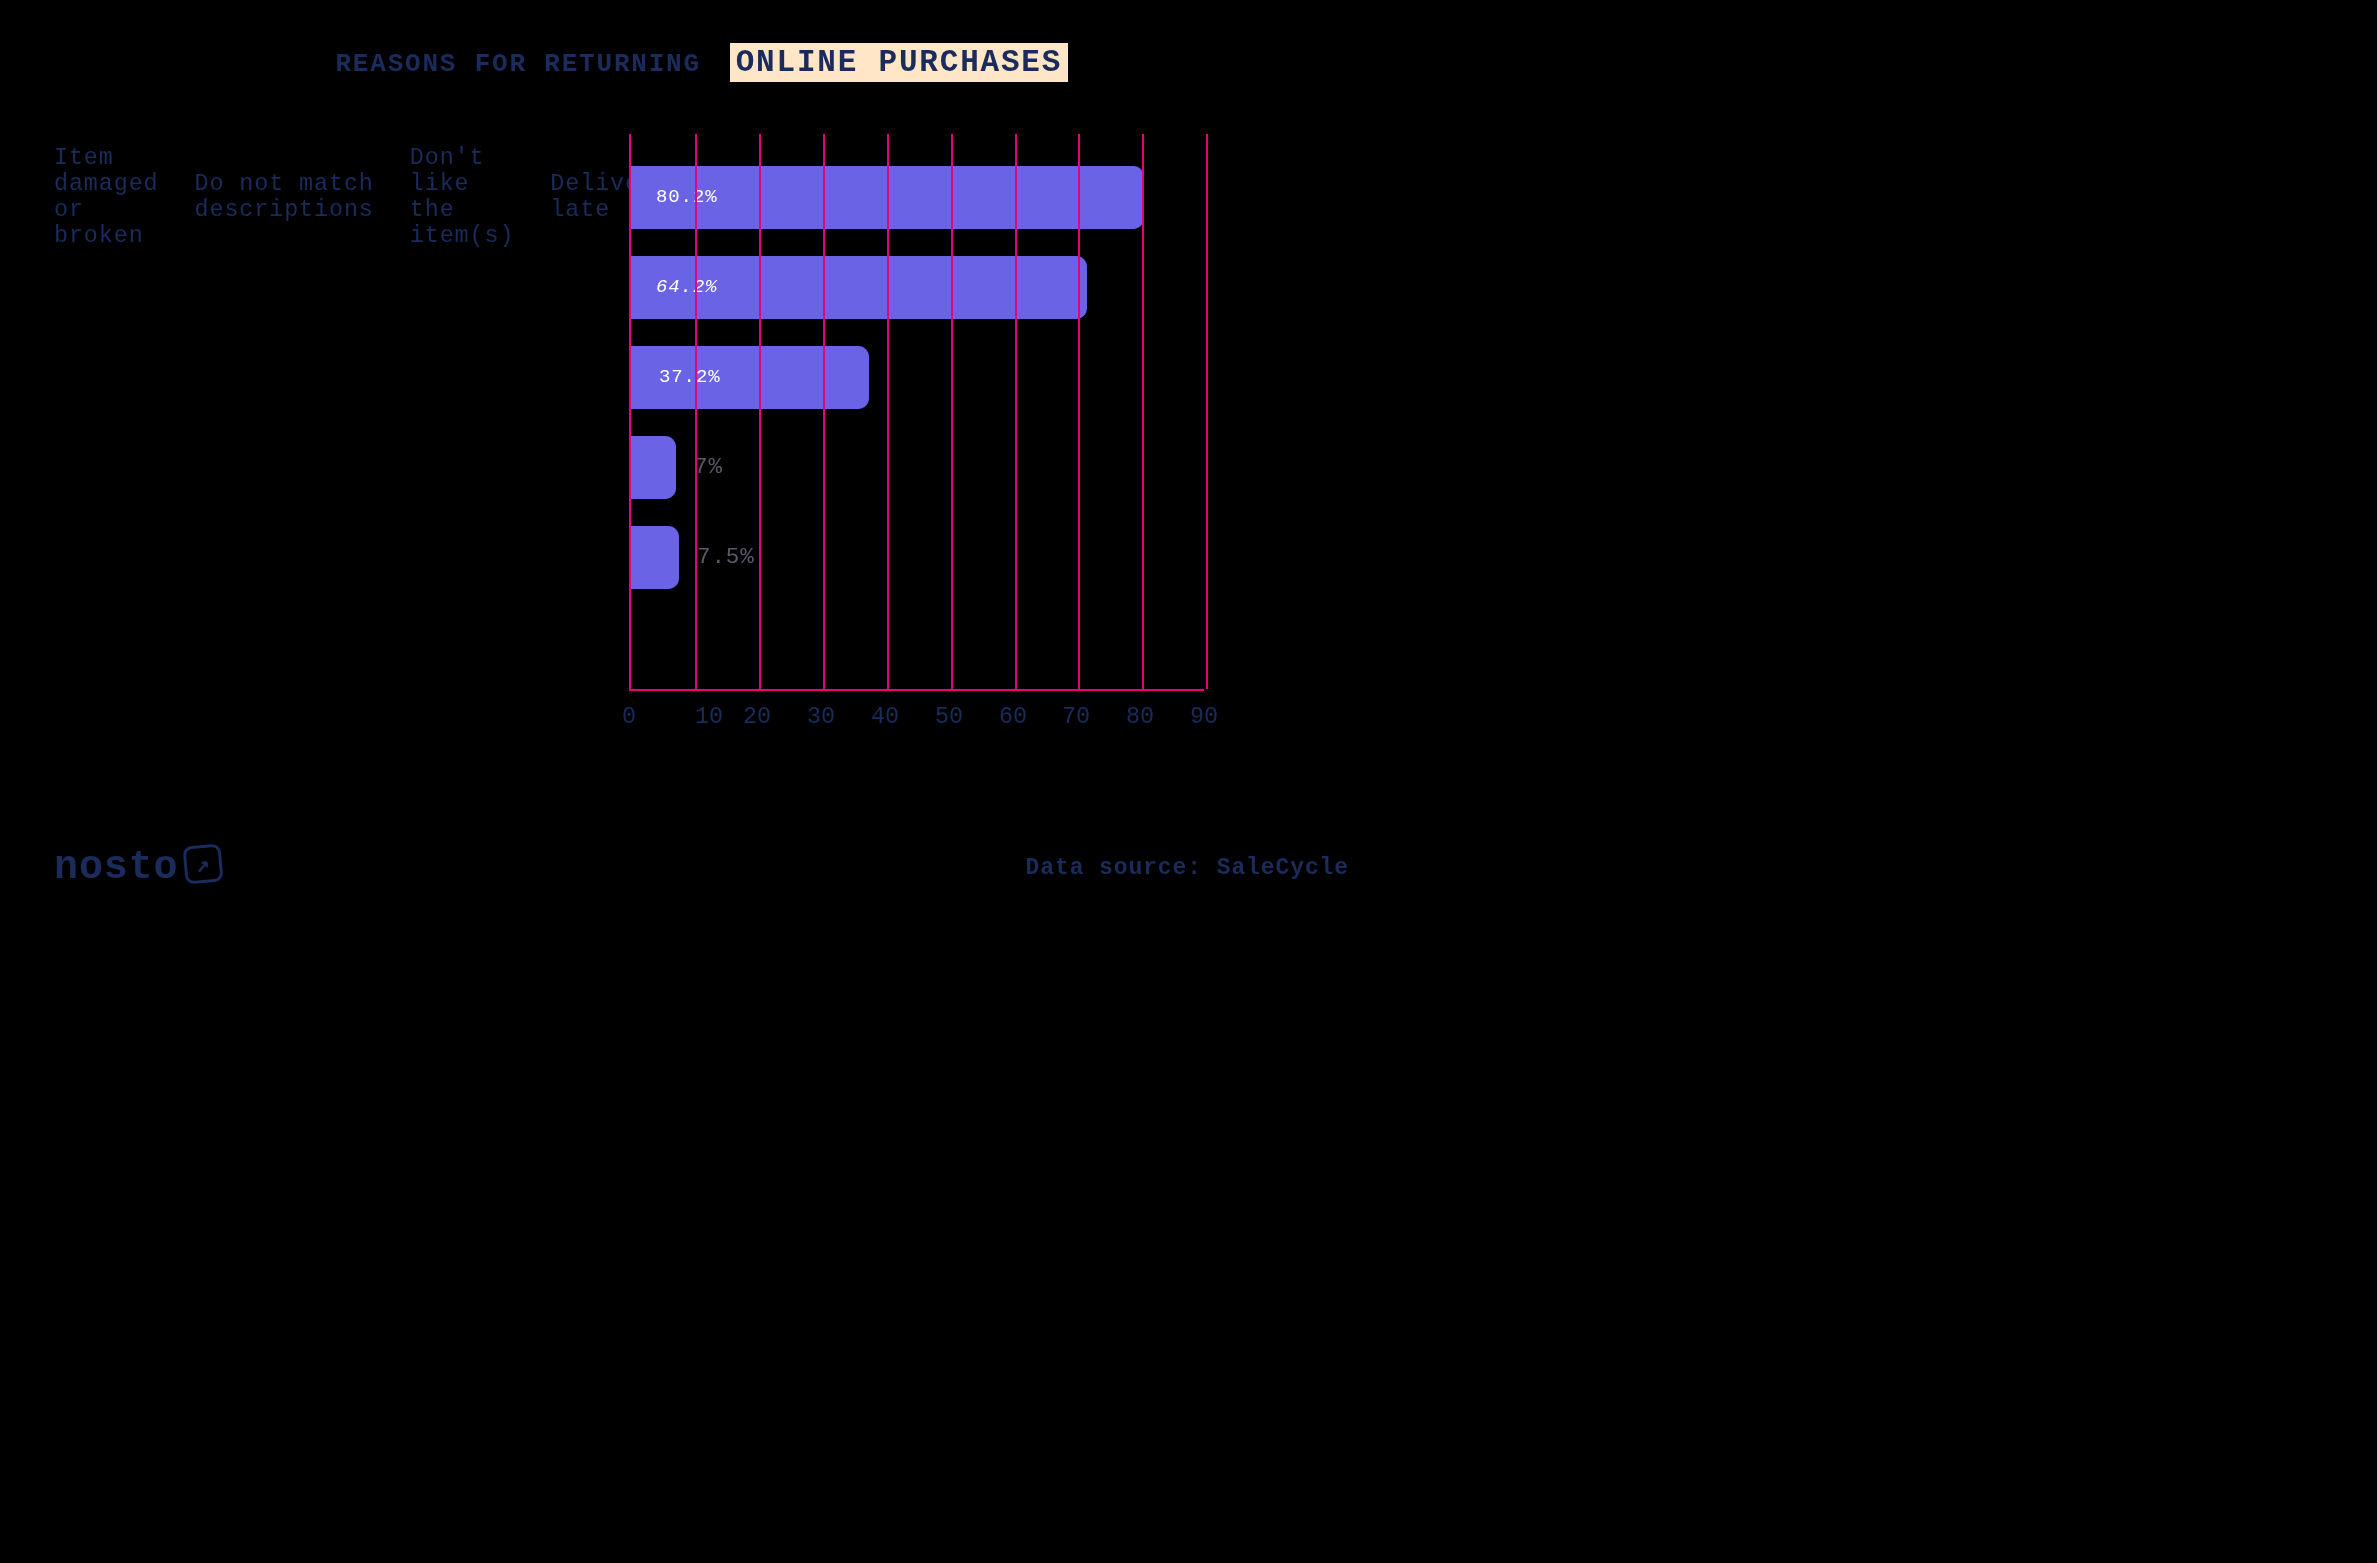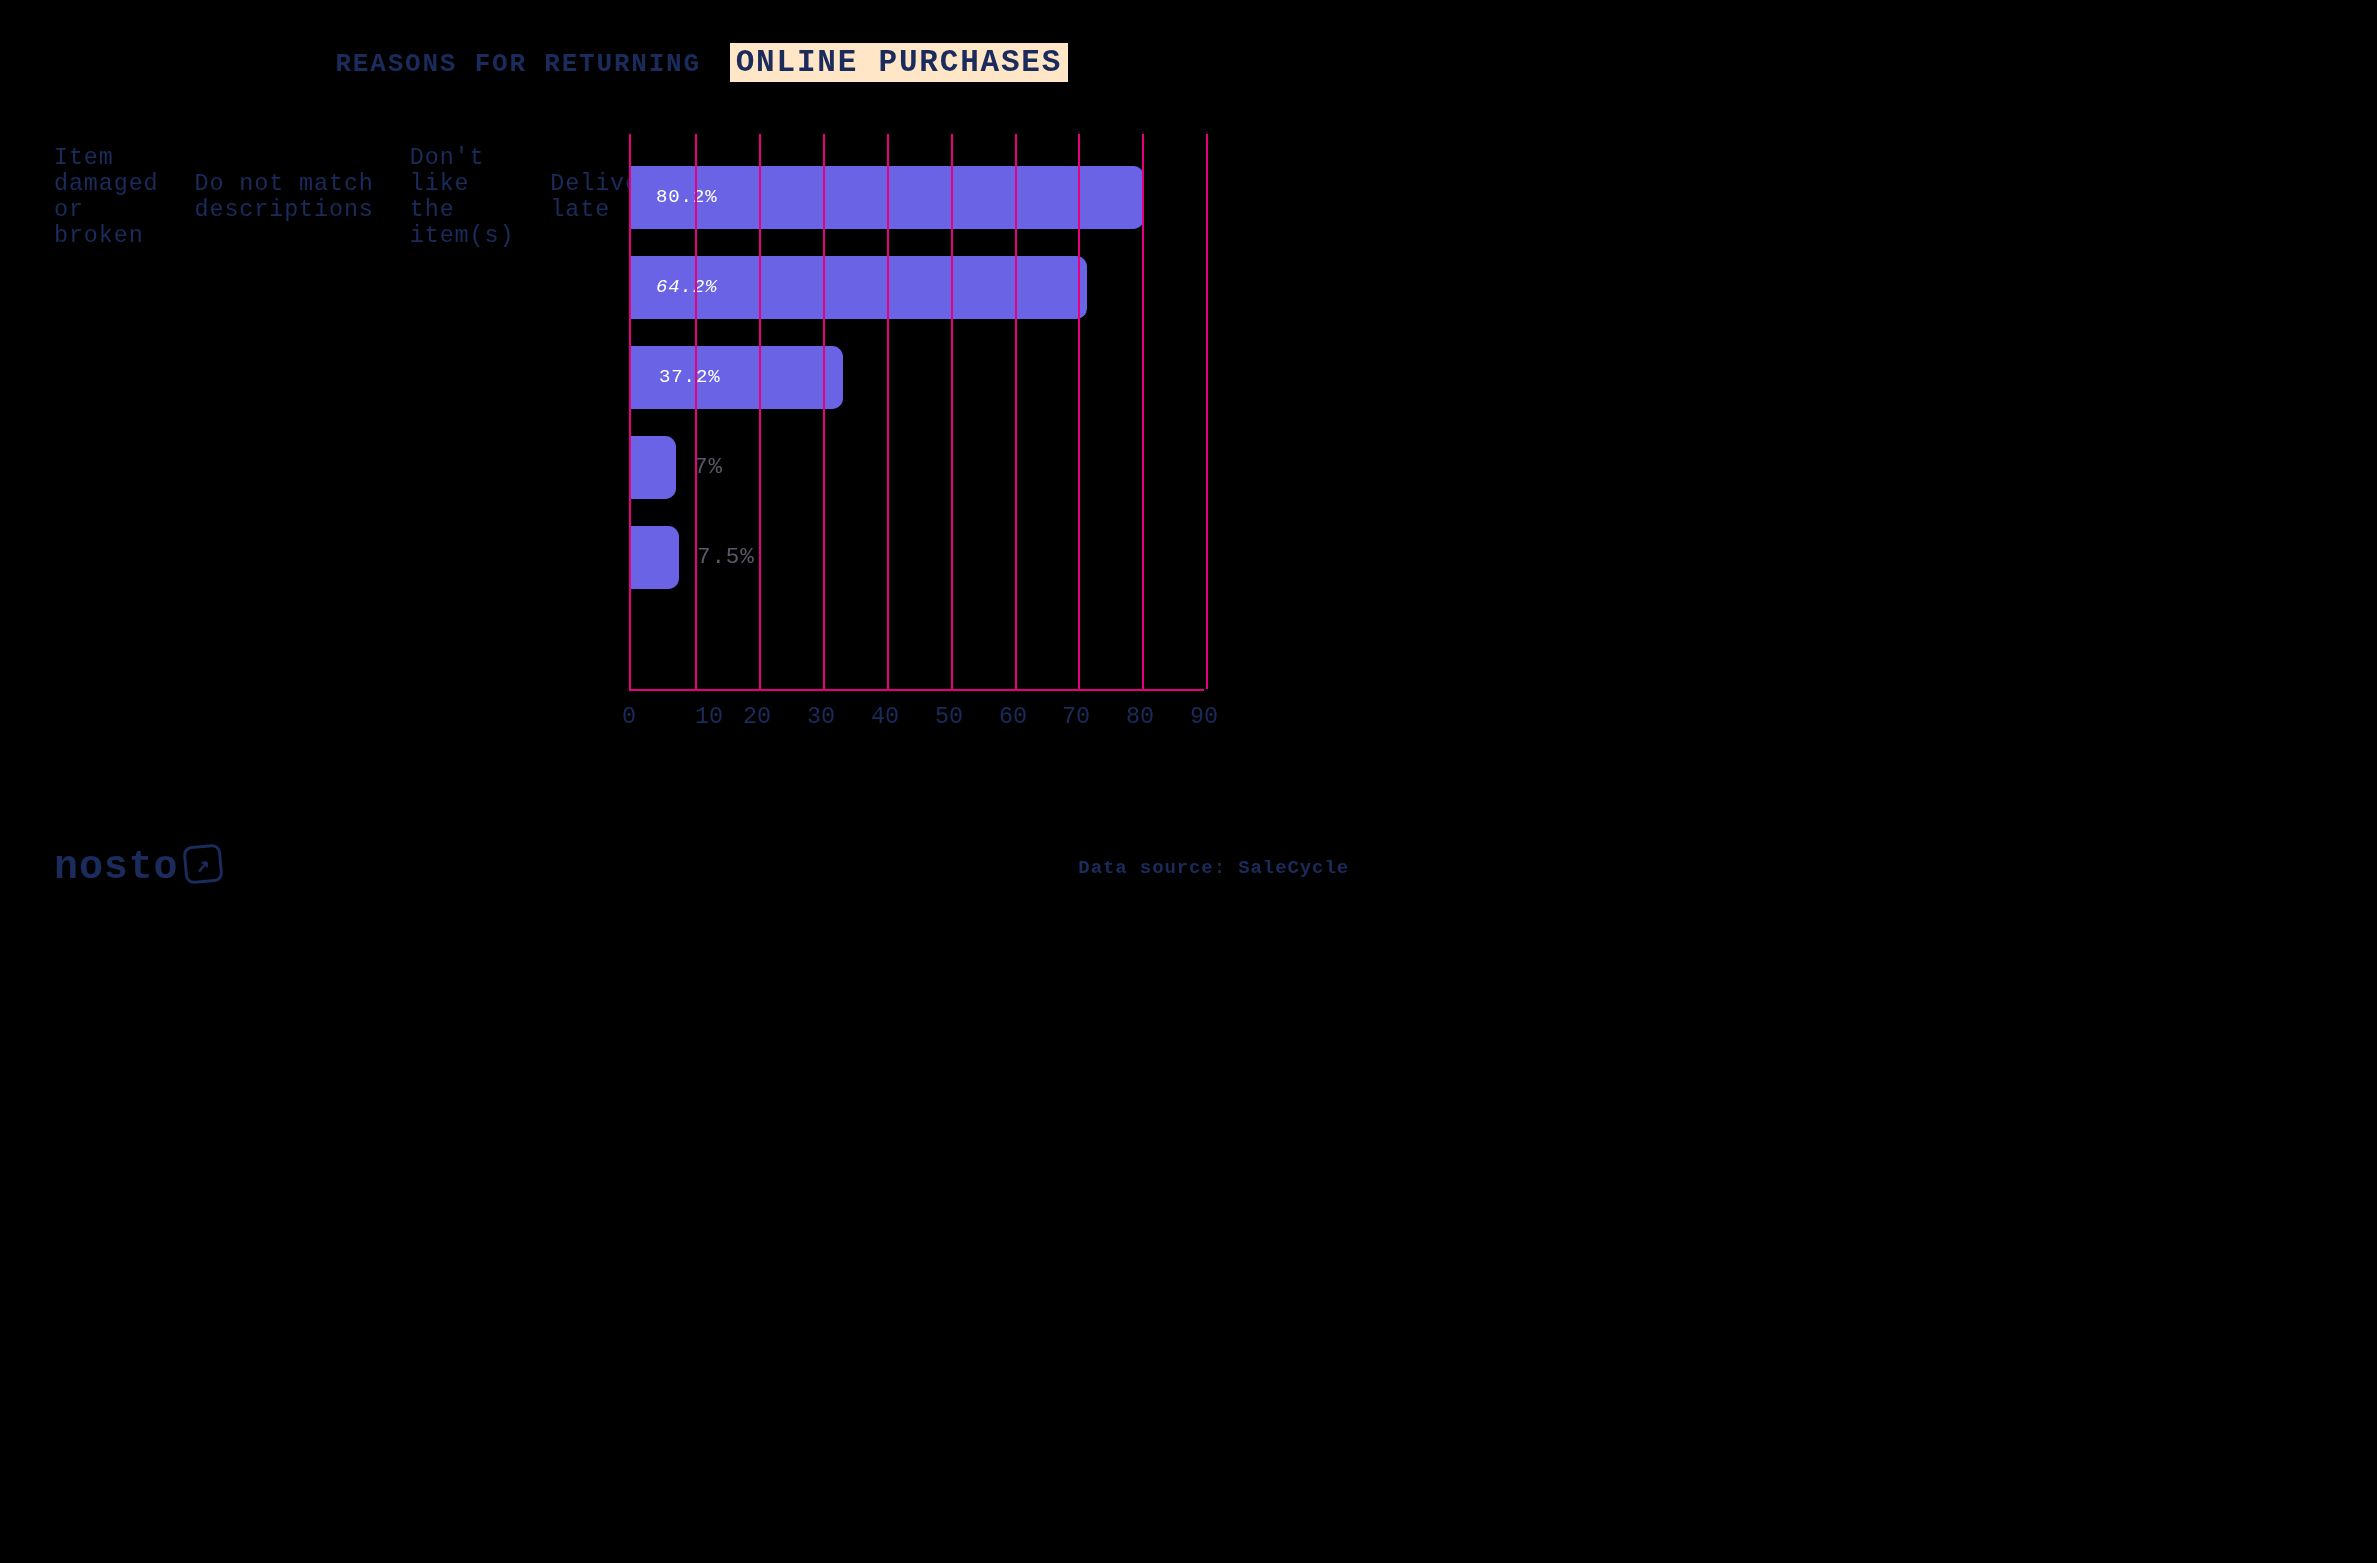--- a/index.html
+++ b/index.html
@@ -145,21 +145,21 @@
     height: 38px;
     border: 3.6px solid #1a2b5c;
     border-radius: 9px;
     align-items: center;
     justify-content: center;
     font-size: 23.4px;
     transform: rotate(-5deg);
   }
   .source {
     color: #1a2b5c;
-    font-size: 19px;
+    font-size: 23px;
     font-weight: 600;
     letter-spacing: 0.9px;
   }
 </style>
 </head>
 <body>
 
 <div class="canvas">
 
   <div class="title-row">
@@ -178,21 +178,21 @@
     <div class="plot-col">
       <div class="plot-area" id="plot-area">
         <div class="bars" id="bars">
             <div class="bar-row">
               <div class="bar" style="width: 513px; background: rgb(106, 99, 230);">80.2%</div>
             </div>
             <div class="bar-row">
               <div class="bar" style="width: 456px; background: rgb(106, 99, 230); font-style: italic;">64.2%</div>
             </div>
             <div class="bar-row">
-              <div class="bar" style="width: 212px; background: rgb(106, 99, 230); padding-left: 28px;">37.2%</div>
+              <div class="bar" style="width: 238px; background: rgb(106, 99, 230); padding-left: 28px;">37.2%</div>
             </div>
             <div class="bar-row">
               <div class="bar" style="width: 45px; background: rgb(106, 99, 230);"></div>
               <span class="bar-label-outside">7%</span>
             </div>
             <div class="bar-row">
               <div class="bar" style="width: 48px; background: rgb(106, 99, 230);"></div>
               <span class="bar-label-outside">7.5%</span>
             </div>
           </div>

